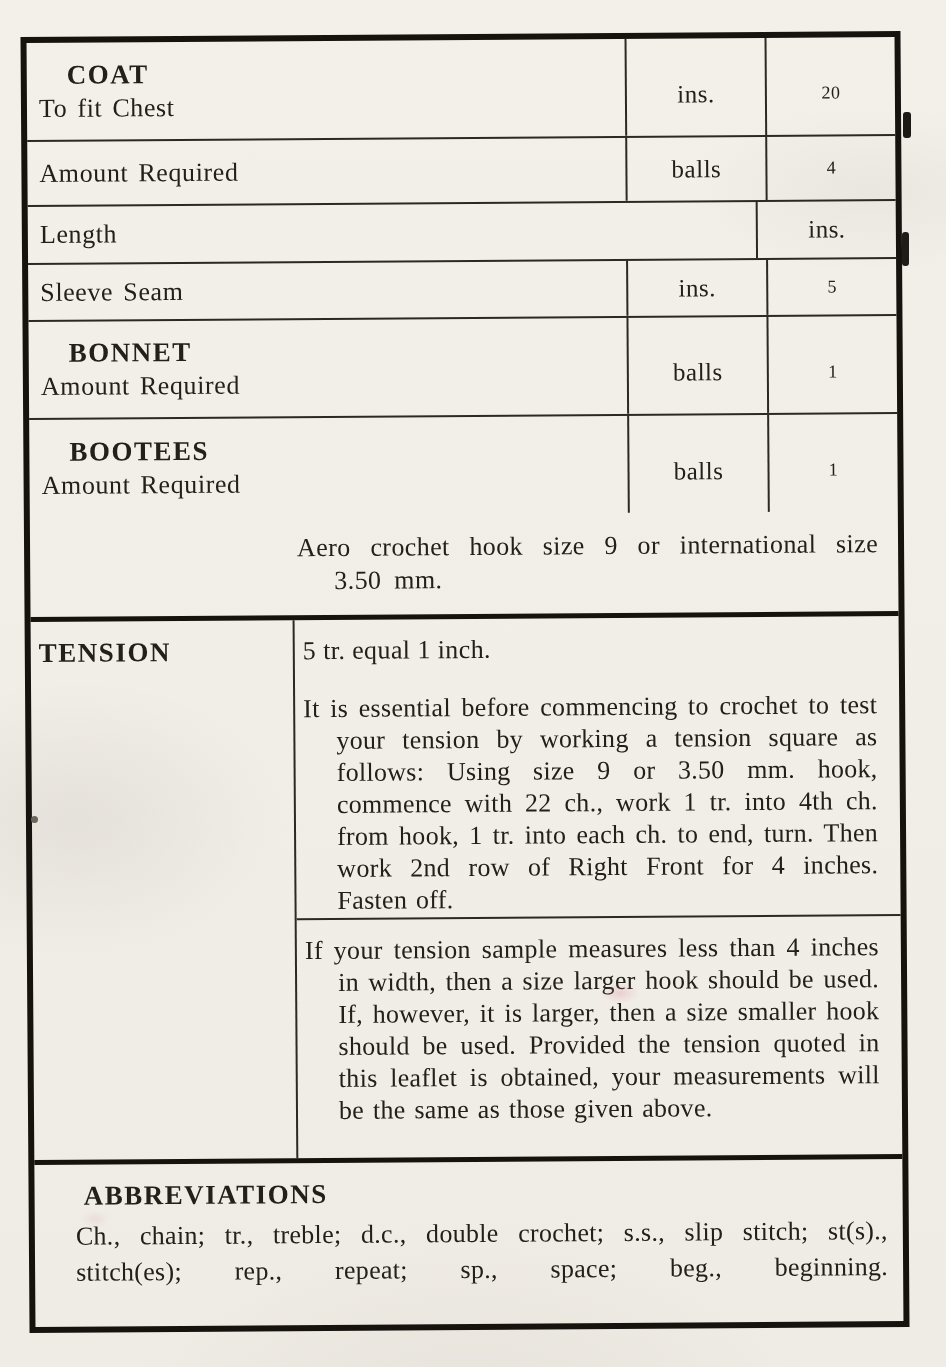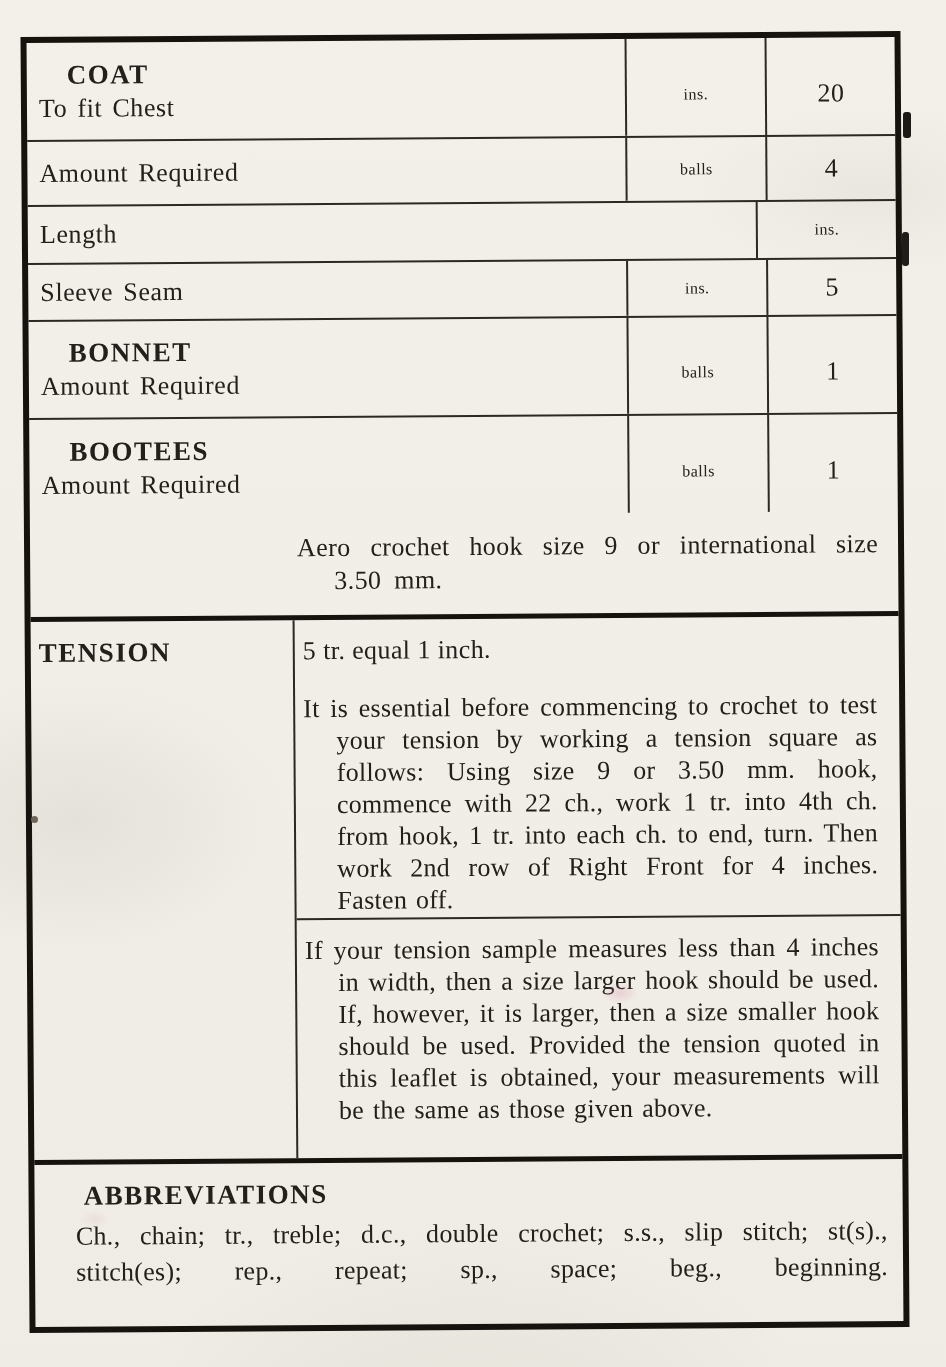--- a/index.html
+++ b/index.html
@@ -39,24 +39,24 @@
     padding-left: 12px; box-sizing: border-box;
   }
   .row-heading {
     font-weight: bold; font-size: 27px; letter-spacing: 1.5px;
     padding-left: 28px; line-height: 34px;
   }
   .row-label { font-size: 26px; letter-spacing: 0.6px; line-height: 34px; word-spacing: 3px; }
   .unit-col, .value-col {
     display: flex; align-items: center; justify-content: center;
     box-sizing: border-box; border-left: 2px solid #2c2823;
-    font-size: 16px; letter-spacing: 0.5px;
+    font-size: 25px; letter-spacing: 0.5px;
   }
   .unit-col  { width: 140px; }
-  .value-col { width: 130px; font-size: 26px; text-align: right; }
+  .value-col { width: 130px; font-size: 18px; text-align: right; }
   .row.with-heading .unit-col, .row.with-heading .value-col { padding-top: 14px; }
   .thick-bottom { border-bottom: 5px solid #16130f; }
   
   .hook-row {
     box-sizing: border-box; border-bottom: 5px solid #16130f;
     padding-top: 16px;
   }
   .hook-note {
     margin: 0; padding-left: 304px; padding-right: 20px;
     text-indent: -37px; text-align: justify;

